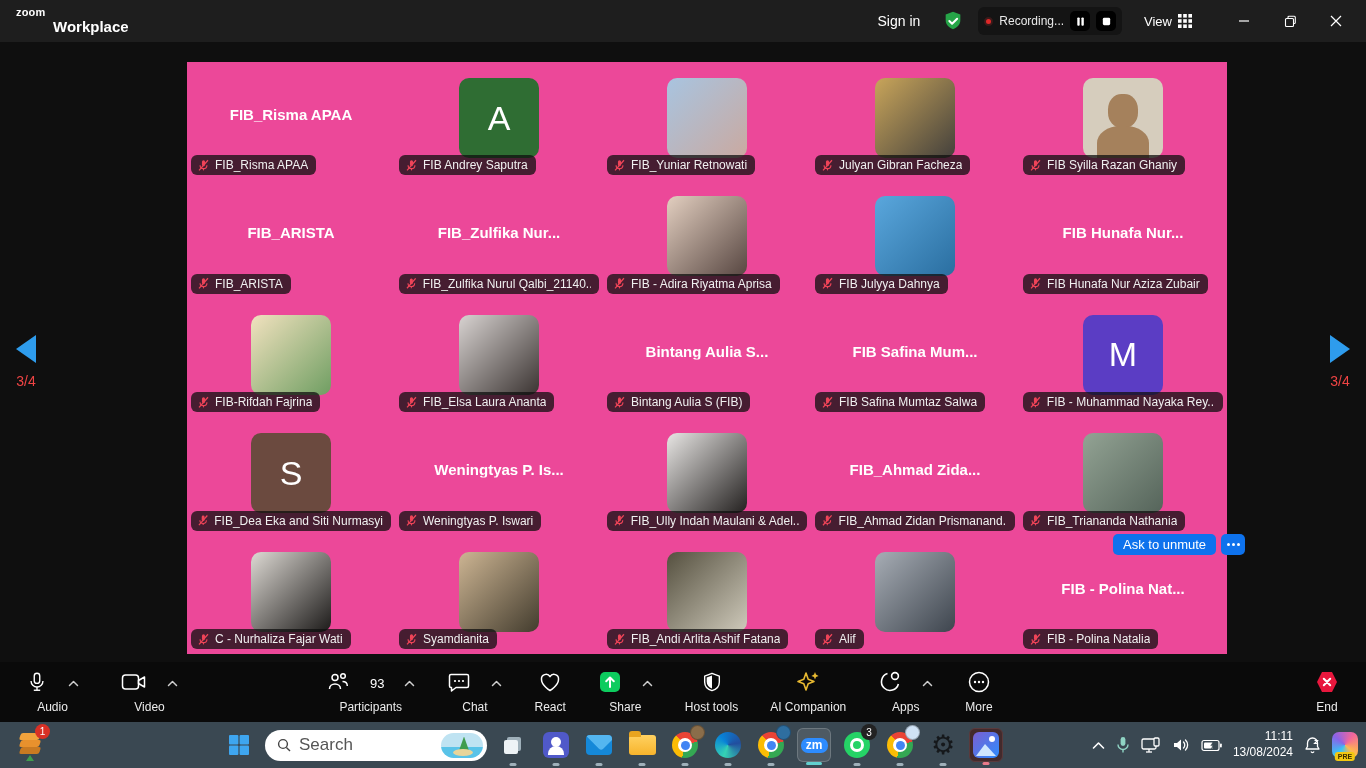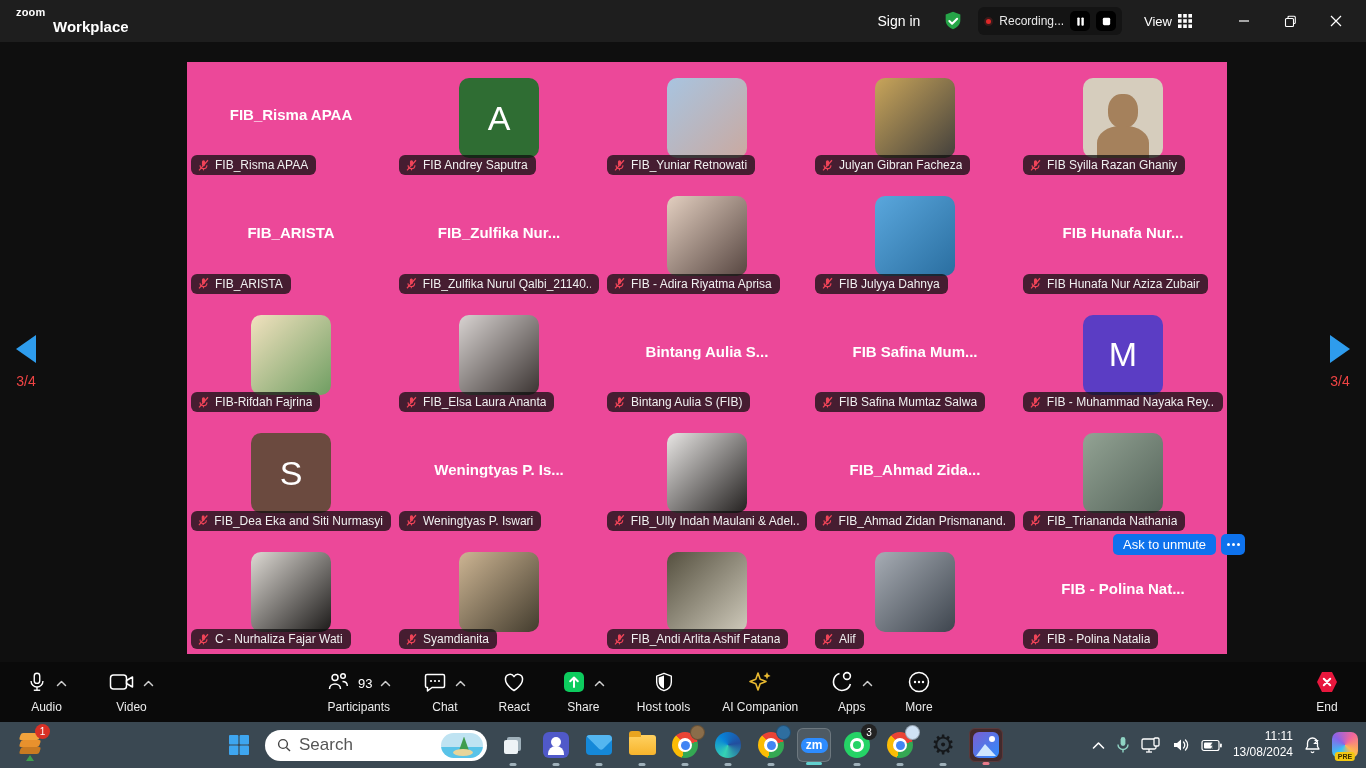--- a/index.html
+++ b/index.html
@@ -51,21 +51,21 @@
   .overlay-btns { position:absolute; left:926px; top:472px; display:flex; gap:5px; }
   .askbtn { background:#0e72ed; color:#fff; font-size:13px; padding:3px 10px; border-radius:5px; cursor:pointer; white-space:nowrap; }
   .dotsbtn { background:#0e72ed; border-radius:5px; width:24px; display:flex; align-items:center; justify-content:center; cursor:pointer; }
   .dotsbtn i { display:flex; gap:2px; } .dotsbtn b { width:3px; height:3px; border-radius:50%; background:#fff; }
 
   
   .toolbar { position:absolute; left:0; top:662px; width:1366px; height:60px; background:#0a0a0a; }
   .tb-group { position:absolute; top:0; height:60px; display:flex; align-items:center; }
   #tbL { left:22px; gap:34px; } #tbC { left:322px; gap:24px; } #tbR { right:22px; }
   .ctl { display:flex; flex-direction:column; align-items:center; justify-content:center; gap:3px; cursor:pointer; padding:2px 4px; }
-  .ctl-top { display:flex; align-items:center; gap:8px; height:26px; }
+  .ctl-top { display:flex; align-items:center; gap:20px; height:26px; }
   .ctl-label { color:#ececec; font-size:12px; white-space:nowrap; }
   .ctl-badge { color:#fff; font-size:13px; }
   .chev { display:flex; align-items:center; cursor:pointer; }
 
   
   .taskbar { position:absolute; left:0; top:722px; width:1366px; height:46px; background:#3a4852; }
   .tk-corner { position:absolute; left:16px; top:7px; width:30px; height:32px; cursor:pointer; }
   .layer { position:absolute; left:4px; width:20px; height:7px; background:#e8912d; border-radius:2px; transform:skewX(-18deg); }
   .tk-badge { position:absolute; right:-4px; top:-5px; background:#d93025; color:#fff; font-size:10px;
     min-width:15px; height:15px; border-radius:8px; display:flex; align-items:center; justify-content:center; padding:0 3px; }

